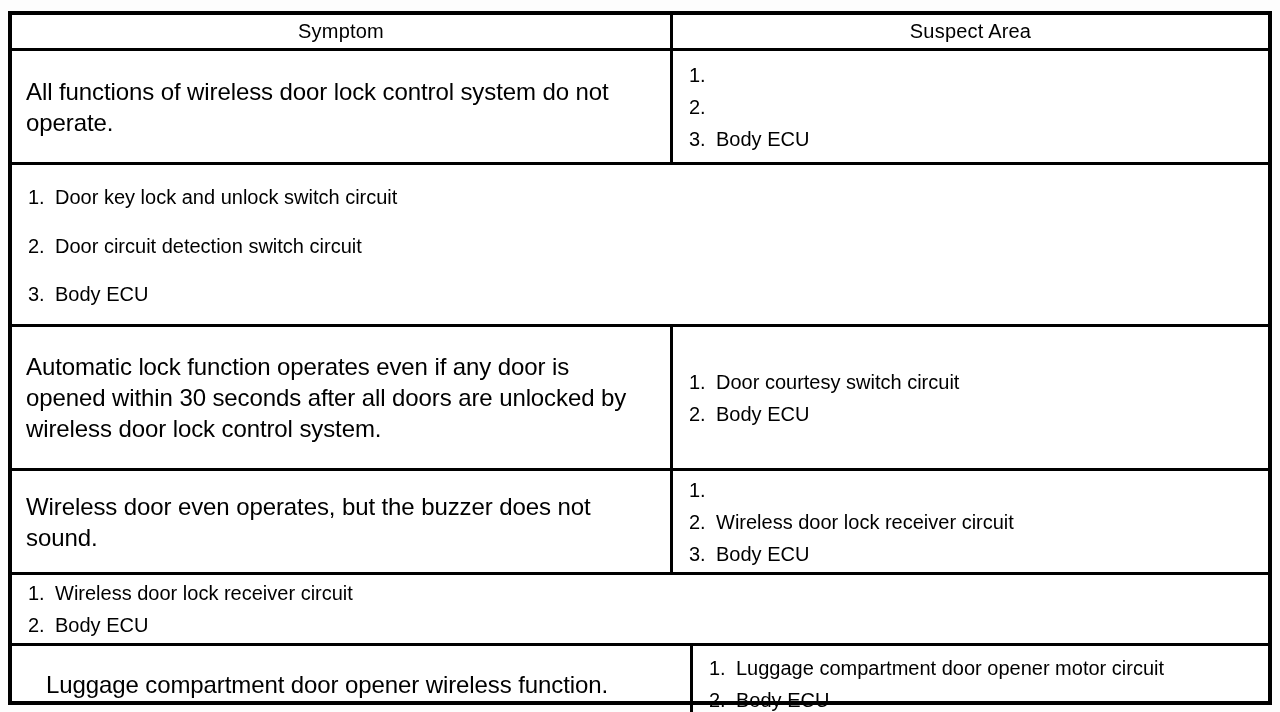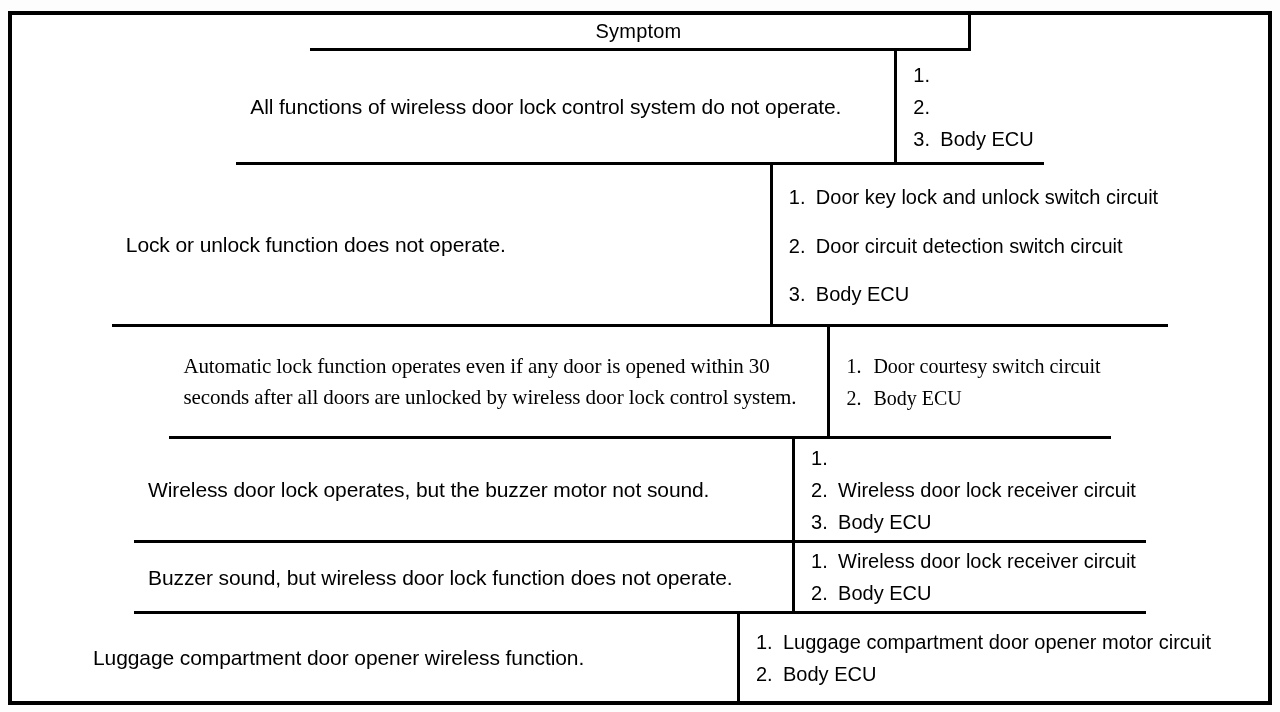--- a/index.html
+++ b/index.html
@@ -22,33 +22,32 @@
     position: absolute;
     left: 8px;
     top: 11px;
     width: 1264px;
     height: 694px;
     border: 4px solid #000;
     box-sizing: border-box;
     display: flex;
     flex-direction: column;
     background: #fff;
-    align-items: center;
   }
   .row {
     display: flex;
     border-bottom: 3px solid #000;
     box-sizing: border-box;
     flex-shrink: 0;
   }
   .row:last-child { border-bottom: none; flex: 1; margin-left: 20px; }
   .header-row  { height: 36px; }
   .r1 { height: 114px; }
   .r2 { height: 162px; }
-  .r3 { height: 112px; font-family: Liberation Serif, serif; }
+  .r3 { height: 144px; }
   .r4 { height: 104px; }
   .r5 { height: 71px; }
 
   .cell {
     box-sizing: border-box;
   }
   .symptom-col {
     width: 661px;
     border-right: 3px solid #000;
     flex-shrink: 0;
@@ -60,21 +59,21 @@
     align-items: center;
     justify-content: center;
     font-size: 20px;
     letter-spacing: 0.2px;
   }
 
   .symptom-cell {
     display: flex;
     align-items: center;
     padding: 4px 18px 4px 14px;
-    font-size: 21px;
+    font-size: 24px;
     line-height: 31px;
     letter-spacing: -0.1px;
   }
 
   .suspect-cell {
     display: flex;
     flex-direction: column;
     justify-content: center;
     padding: 6px 10px 6px 16px;
     font-size: 20px;
@@ -95,20 +94,21 @@
   }
 </style>
 </head>
 <body>
 
 <div class="page">
   <div class="doc-table">
 
     <div class="row header-row">
       <div class="cell symptom-col header-cell">Symptom</div>
+      <div class="cell suspect-col header-cell">Suspect Area</div>
     </div>
 
     <div class="row r1">
       <div class="cell symptom-col symptom-cell">
         <span>All functions of wireless door lock control system do not operate.</span>
       </div>
       <div class="cell suspect-col suspect-cell">
         <div class="suspect-item">
           <span class="num">1.</span>
         </div>
@@ -116,23 +116,20 @@
           <span class="num">2.</span>
         </div>
         <div class="suspect-item">
           <span class="num">3.</span>
           <span>Body ECU</span>
         </div>
       </div>
     </div>
 
     <div class="row r2">
-      <div class="cell symptom-col symptom-cell">
-        <span>Lock or unlock function does not operate.</span>
-      </div>
       <div class="cell suspect-col suspect-cell">
         <div class="suspect-item">
           <span class="num">1.</span>
           <span>Door key lock and unlock switch circuit</span>
         </div>
         <div class="suspect-item">
           <span class="num">2.</span>
           <span>Door circuit detection switch circuit</span>
         </div>
         <div class="suspect-item">
@@ -153,41 +150,38 @@
         </div>
         <div class="suspect-item">
           <span class="num">2.</span>
           <span>Body ECU</span>
         </div>
       </div>
     </div>
 
     <div class="row r4">
       <div class="cell symptom-col symptom-cell">
-        <span>Wireless door lock operates, but the buzzer motor not sound.</span>
+        <span>Wireless door even operates, but the buzzer does not sound.</span>
       </div>
       <div class="cell suspect-col suspect-cell">
         <div class="suspect-item">
           <span class="num">1.</span>
         </div>
         <div class="suspect-item">
           <span class="num">2.</span>
           <span>Wireless door lock receiver circuit</span>
         </div>
         <div class="suspect-item">
           <span class="num">3.</span>
           <span>Body ECU</span>
         </div>
       </div>
     </div>
 
     <div class="row r5">
-      <div class="cell symptom-col symptom-cell">
-        <span>Buzzer sound, but wireless door lock function does not operate.</span>
-      </div>
       <div class="cell suspect-col suspect-cell">
         <div class="suspect-item">
           <span class="num">1.</span>
           <span>Wireless door lock receiver circuit</span>
         </div>
         <div class="suspect-item">
           <span class="num">2.</span>
           <span>Body ECU</span>
         </div>
       </div>

